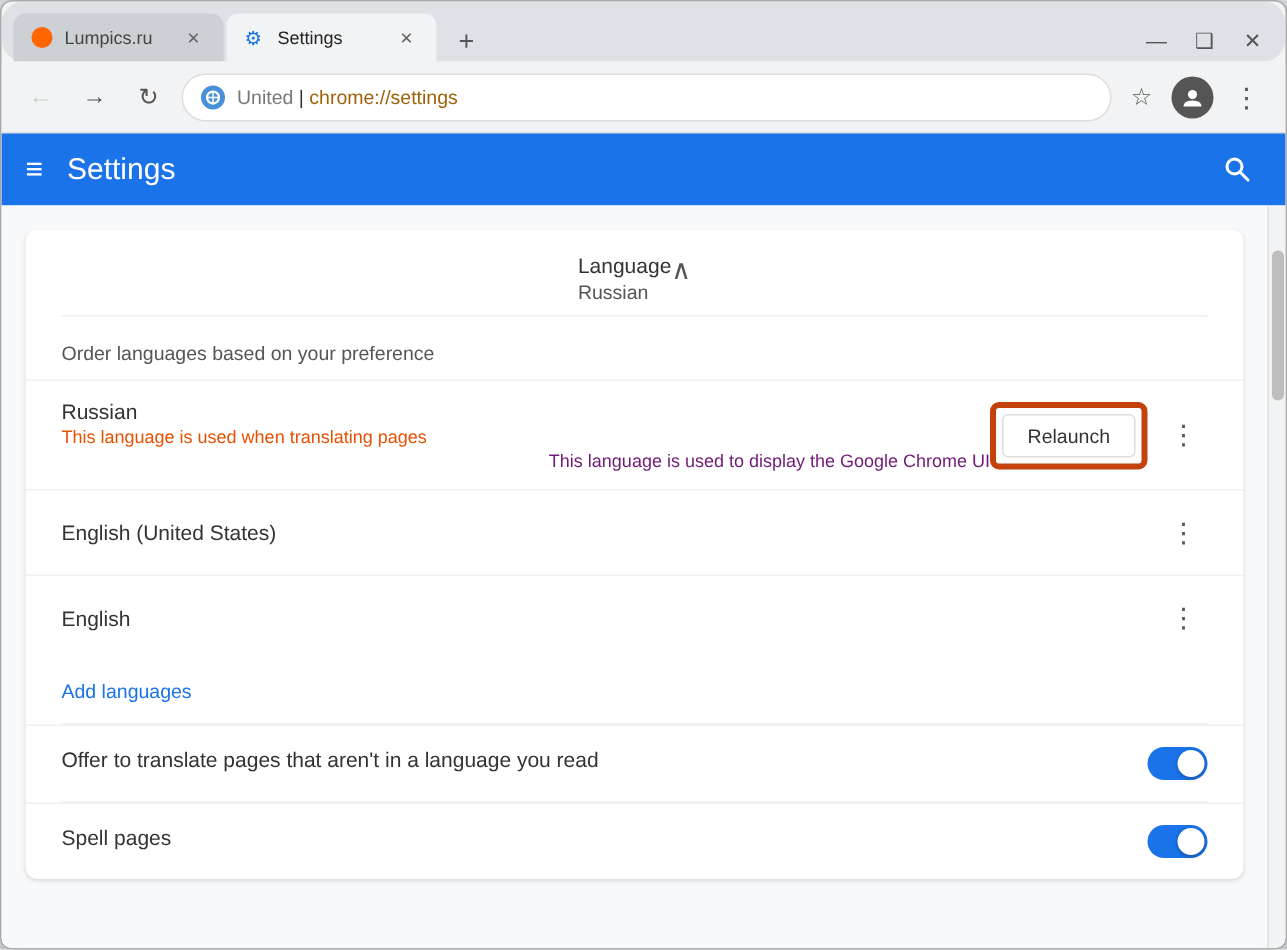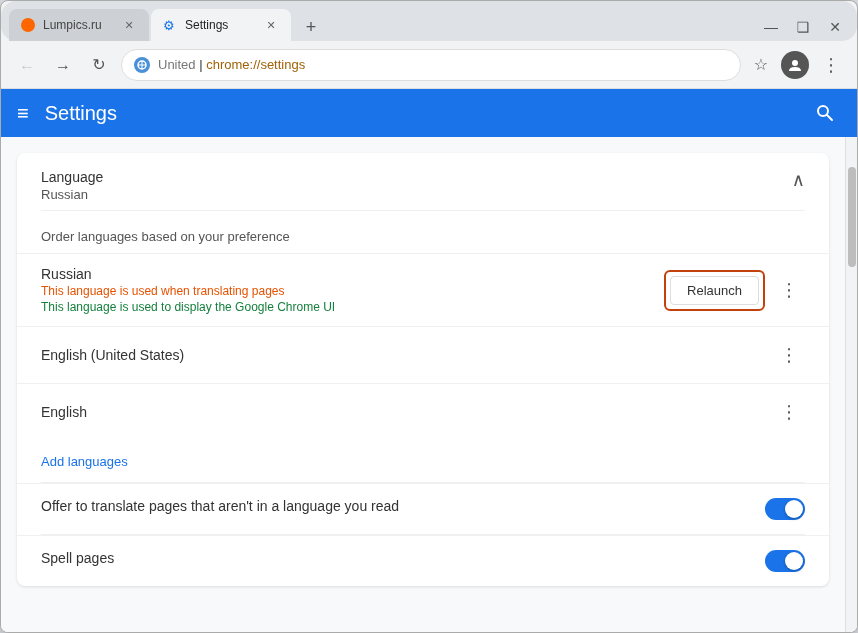--- a/index.html
+++ b/index.html
@@ -41,41 +41,41 @@
     
     .main-content { display: flex; flex: 1; overflow: hidden; background: #f8f9fa; }
 
     
     .content-panel { flex: 1; overflow-y: auto; padding: 0; background: #f8f9fa; position: relative; }
 
     
     .settings-card { background: white; margin: 16px; border-radius: 8px; box-shadow: 0 1px 3px rgba(0,0,0,0.12); overflow: hidden; }
 
     
-    .section-header { padding: 16px 24px 8px; border-bottom: none; display: flex; align-items: flex-start; justify-content: space-between; }
+    .section-header { padding: 16px 24px 8px; border-bottom: none; display: flex; align-items: flex-start; justify-content: center; }
     .section-header-left { display: flex; flex-direction: column; }
     .section-title { font-size: 14px; font-weight: 500; color: #333; }
     .section-subtitle { font-size: 13px; color: #555; margin-top: 2px; }
     .chevron-up { font-size: 18px; color: #555; cursor: pointer; }
 
     
     .order-header { padding: 16px 24px 8px; }
     .order-title { font-size: 13px; color: #555; }
 
     
     .lang-item { padding: 12px 24px; display: flex; align-items: center; border-top: 1px solid #f0f0f0; }
     .lang-item:first-child { border-top: none; }
     .lang-info { flex: 1; }
     .lang-name { font-size: 14px; color: #333; }
     .lang-note { font-size: 12px; color: #e65100; margin-top: 2px; }
-    .lang-note-blue { font-size: 12px; color: #15803d; margin-top: 2px; }
+    .lang-note-blue { font-size: 12px; color: #701a75; margin-top: 2px; text-align: right; }
     .lang-actions { display: flex; align-items: center; gap: 8px; }
 
     
-    .relaunch-wrapper { border: 2px solid #c2410c; border-radius: 6px; padding: 4px; }
+    .relaunch-wrapper { border: 4px solid #c2410c; border-radius: 6px; padding: 4px; }
     .relaunch-btn { padding: 6px 16px; border: 1px solid #ddd; background: white; border-radius: 4px; font-size: 13px; color: #333; cursor: pointer; white-space: nowrap; }
 
     .more-btn { width: 32px; height: 32px; border: none; background: transparent; cursor: pointer; border-radius: 50%; display: flex; align-items: center; justify-content: center; color: #555; font-size: 18px; flex-shrink: 0; }
 
     .add-lang { padding: 12px 24px; }
     .add-lang-link { font-size: 13px; color: #1a73e8; cursor: pointer; text-decoration: none; }
 
     
     .toggle-item { padding: 14px 24px; display: flex; align-items: flex-start; border-top: 1px solid #f0f0f0; }
     .toggle-label { flex: 1; font-size: 14px; color: #333; }

